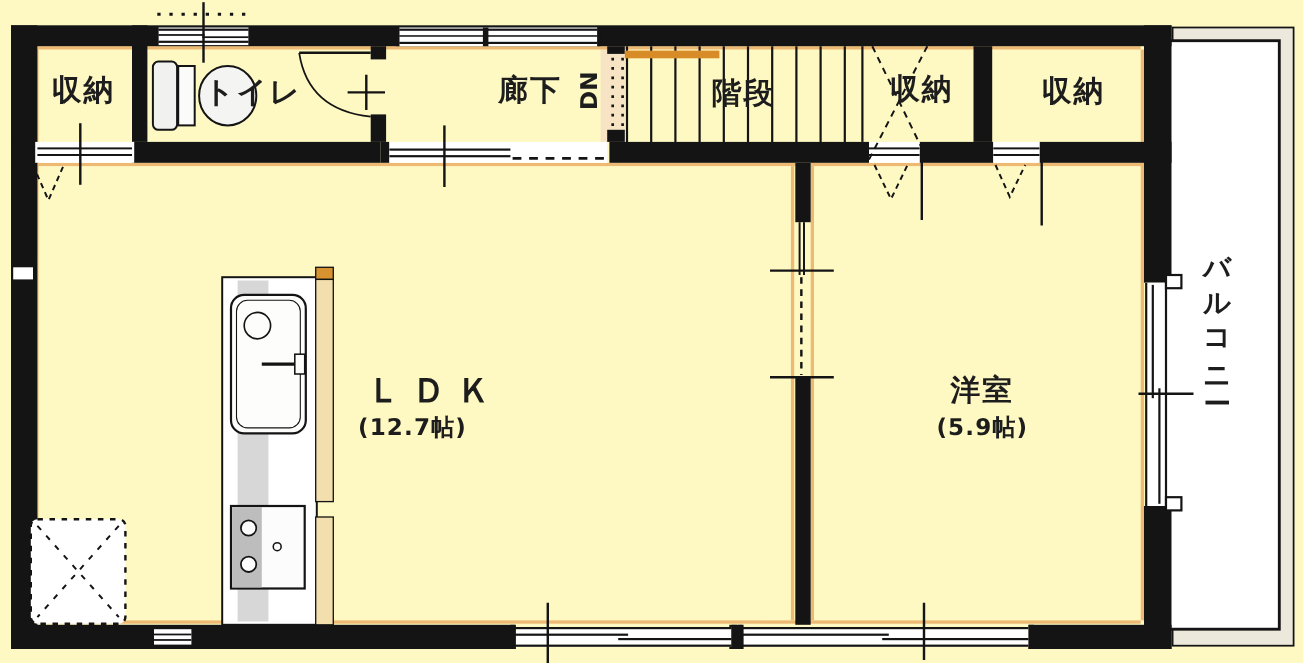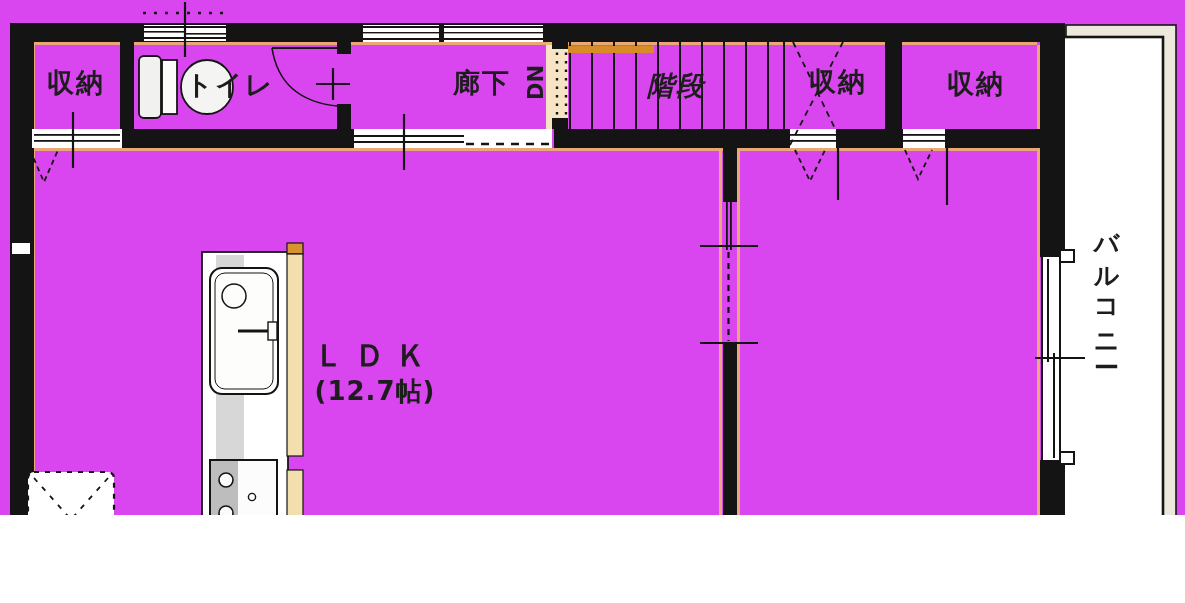--- a/index.html
+++ b/index.html
@@ -1,27 +1,27 @@
 <!DOCTYPE html>
 <html><head>
 <meta charset="utf-8">
 <style>
   html,body{margin:0;padding:0;background:#ffffff;}
   .stage{
-    position:relative;width:1185px;height:515px;background:#d946ef;overflow:hidden;
+    position:relative;width:1185px;height:603px;background:#fef9c3;overflow:hidden;
     font-family:"DejaVu Sans","Liberation Sans",sans-serif;color:#161616;
   }
   .stage svg{position:absolute;left:0;top:0;}
   .label{
     position:absolute;font-weight:bold;color:#1d1d1d;text-align:center;
     white-space:nowrap;line-height:1;letter-spacing:2px;
   }
   .lbl-sm{font-size:27px;}
-  .lbl-ldk{font-size:31px;letter-spacing:10px;}
-  .lbl-area{font-size:26px;letter-spacing:1px;}
+  .lbl-ldk{font-size:31px;letter-spacing:10px;margin-left:20px;}
+  .lbl-area{font-size:21px;letter-spacing:1px;}
   .lbl-dn{font-size:21px;transform:rotate(-90deg);transform-origin:center center;letter-spacing:0;}
   .lbl-vert{writing-mode:vertical-rl;font-size:25px;letter-spacing:6px;line-height:1;}
 </style>
 </head>
 <body>
 
 <div class="stage">
 <svg width="1185" height="603" viewBox="0 0 1185 603">
 
   <g>
@@ -223,19 +223,21 @@
   <g>
     <rect x="28" y="472" width="86" height="95" rx="6" fill="#ffffff" stroke="#141414" stroke-width="2.2" stroke-dasharray="5 6"></rect>
     <path d="M34,478 L108,561 M108,478 L34,561" stroke="#141414" stroke-width="1.8" stroke-dasharray="5 7" fill="none"></path>
   </g>
 </svg>
 
   <div class="label lbl-sm" style="left:28px;top:69px;width:96px;">収納</div>
   <div class="label lbl-sm" style="left:180px;top:71px;width:100px;">トイレ</div>
   <div class="label lbl-sm" style="left:432px;top:69px;width:100px;">廊下</div>
   <div class="label lbl-dn" style="left:514px;top:72px;width:44px;">DN</div>
-  <div class="label lbl-sm" style="left:626px;top:72px;width:100px;font-style:italic;">階段</div>
+  <div class="label lbl-sm" style="left:626px;top:72px;width:100px;">階段</div>
   <div class="label lbl-sm" style="left:788px;top:68px;width:100px;">収納</div>
   <div class="label lbl-sm" style="left:926px;top:70px;width:100px;">収納</div>
   <div class="label lbl-ldk" style="left:275px;top:340px;width:200px;">ＬＤＫ</div>
   <div class="label lbl-area" style="left:275px;top:378px;width:200px;">(12.7帖)</div>
+  <div class="label lbl-sm" style="left:793px;top:342px;width:200px;">洋室</div>
+  <div class="label lbl-area" style="left:793px;top:378px;width:200px;">(5.9帖)</div>
   <div class="label lbl-vert" style="left:1094px;top:215px;">バルコニー</div>
 </div>
 
 </body></html>

